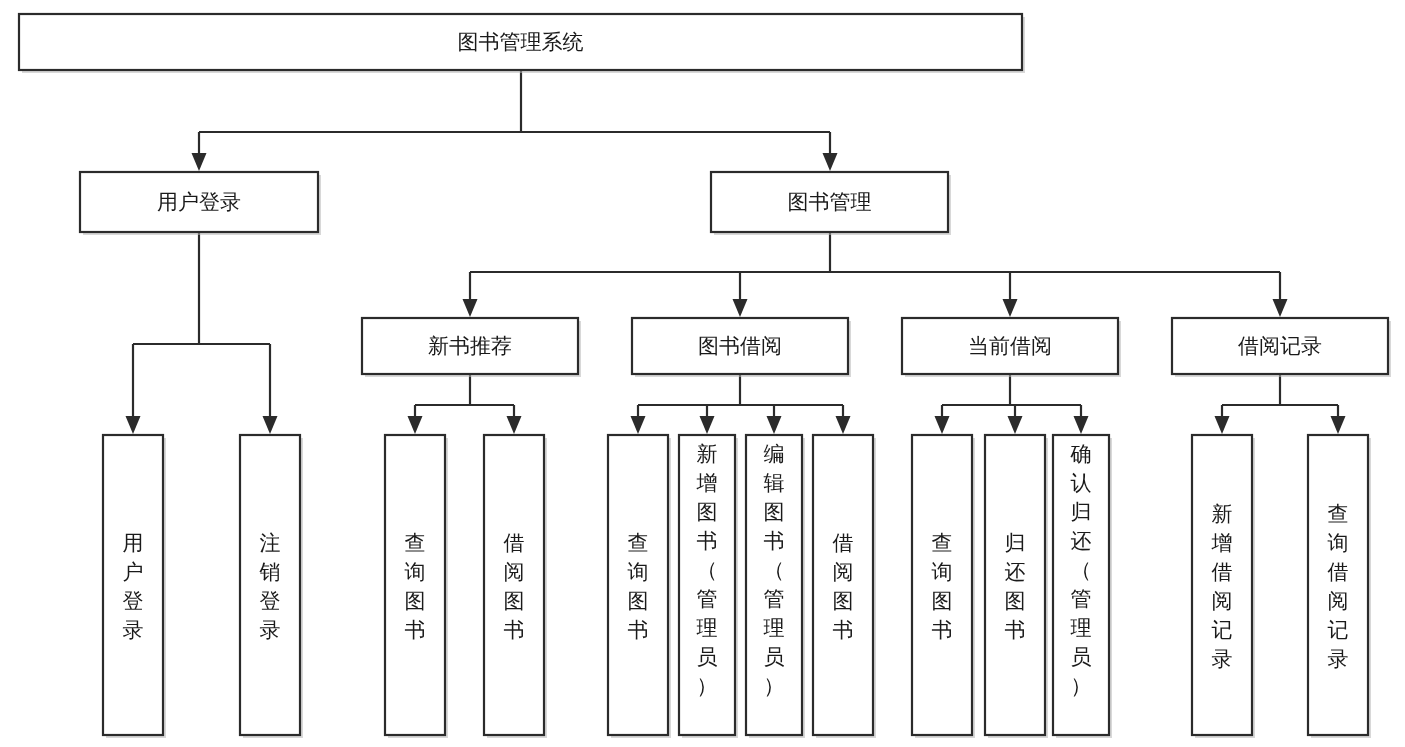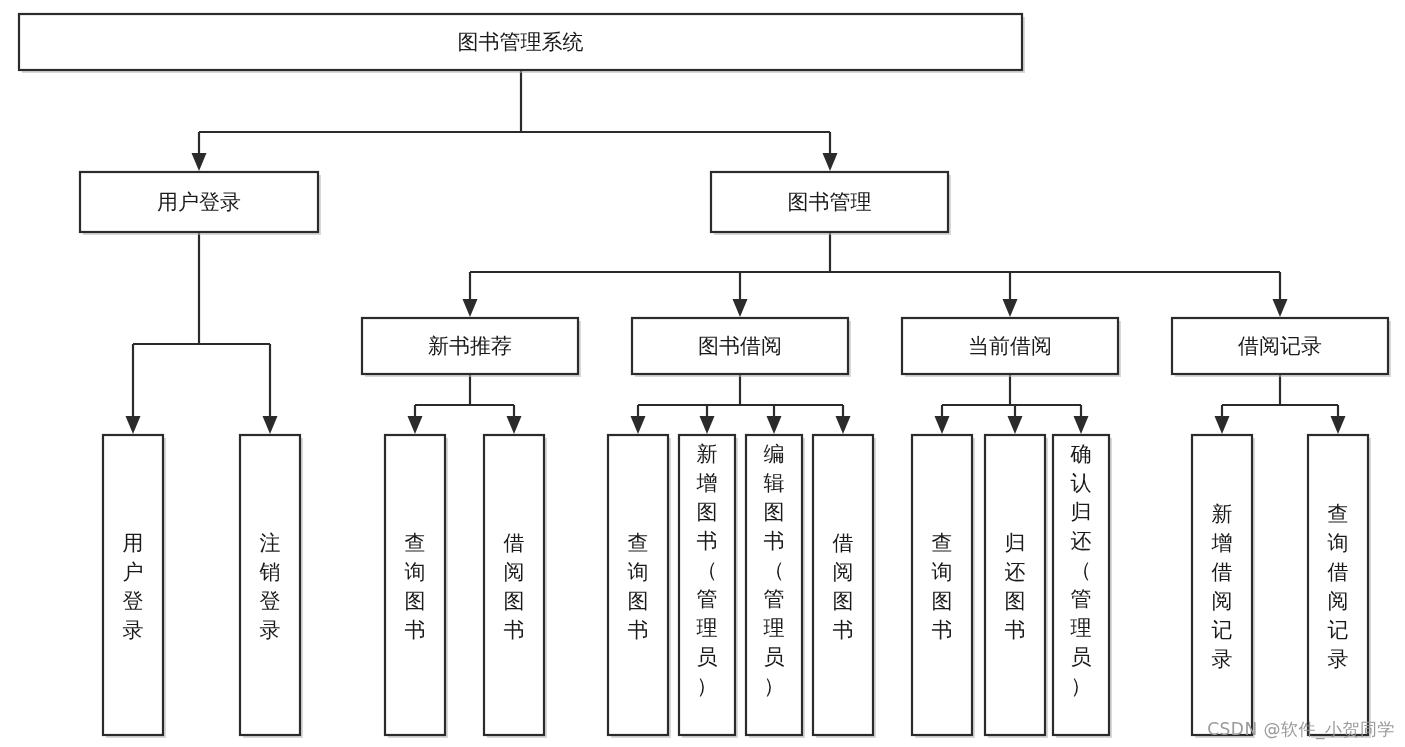--- a/index.html
+++ b/index.html
@@ -242,14 +242,13 @@
           <rect x="1192" y="435" width="60" height="300" class="node-rect"></rect>
           <text x="1222" class="node-label-vertical"><tspan x="1222" y="520.62">新</tspan><tspan x="1222" y="549.62">增</tspan><tspan x="1222" y="578.62">借</tspan><tspan x="1222" y="607.62">阅</tspan><tspan x="1222" y="636.62">记</tspan><tspan x="1222" y="665.62">录</tspan></text>
         </g>
         <g>
           <rect x="1311" y="438" width="60" height="300" class="node-rect-shadow"></rect>
           <rect x="1308" y="435" width="60" height="300" class="node-rect"></rect>
           <text x="1338" class="node-label-vertical"><tspan x="1338" y="520.62">查</tspan><tspan x="1338" y="549.62">询</tspan><tspan x="1338" y="578.62">借</tspan><tspan x="1338" y="607.62">阅</tspan><tspan x="1338" y="636.62">记</tspan><tspan x="1338" y="665.62">录</tspan></text>
         </g>
       </g>
   </svg>
-  <div class="watermark">CSDN @软件_小贺同学</div>
 </div>
 
 </body></html>

